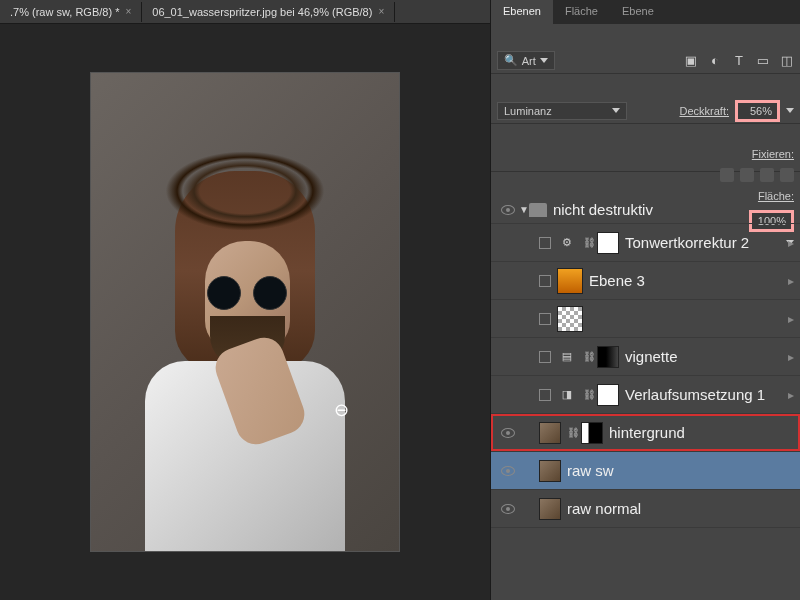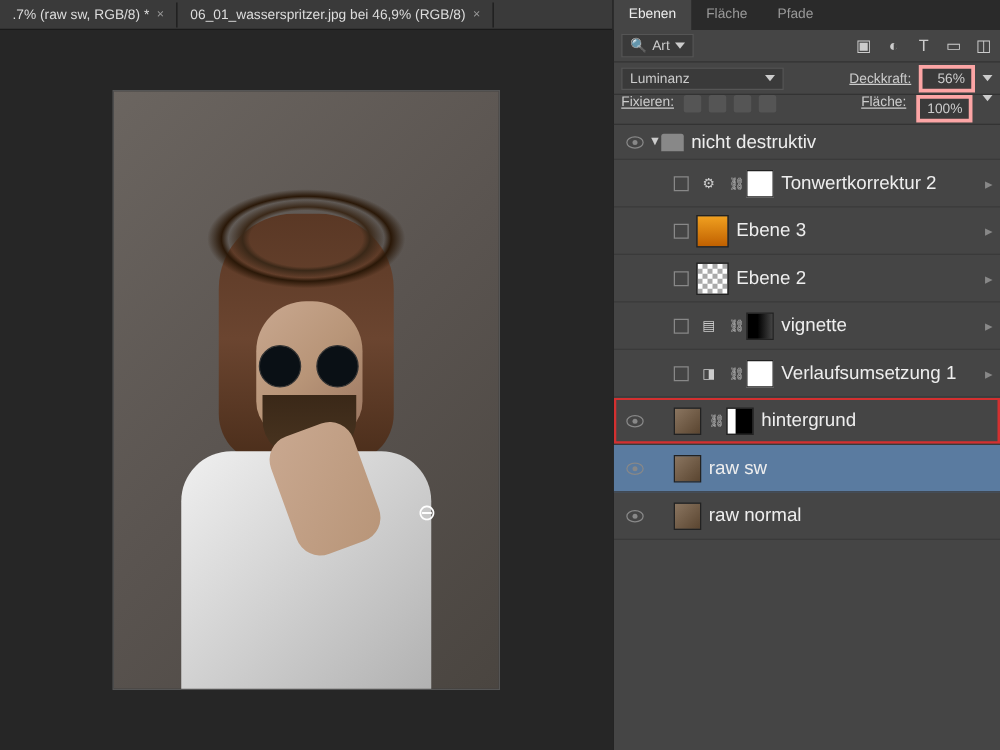--- a/index.html
+++ b/index.html
@@ -14,37 +14,37 @@
 .hair { position: absolute; top: 30px; left: 40px; width: 140px; height: 200px; background: linear-gradient(180deg, #5a3825 0%, #6b4530 50%, #4a2d1a 100%); border-radius: 60px 60px 40px 40px; }
 .crown { position: absolute; top: 10px; left: 30px; width: 160px; height: 80px; background: radial-gradient(ellipse, transparent 40%, #3a2818 45%, transparent 55%, #2a1808 60%, transparent 70%); border-radius: 50%; }
 .face { position: absolute; top: 100px; left: 70px; width: 85px; height: 110px; background: linear-gradient(135deg, #c9a890 0%, #b89578 50%, #9a7560 100%); border-radius: 40px 40px 30px 30px; }
 .glasses { position: absolute; top: 135px; left: 72px; width: 80px; height: 24px; display: flex; justify-content: space-between; }
 .lens { width: 34px; height: 34px; background: #0a1015; border-radius: 50%; border: 1px solid #333; }
 .beard { position: absolute; top: 175px; left: 75px; width: 75px; height: 50px; background: linear-gradient(180deg, #3a2818 0%, #4a3520 100%); border-radius: 0 0 30px 30px; }
 .robe { position: absolute; top: 220px; left: 10px; width: 200px; height: 200px; background: linear-gradient(135deg, #f0f0f0 0%, #d0d0d0 50%, #b0b0b0 100%); border-radius: 40px 40px 0 0; }
 .hand { position: absolute; top: 200px; left: 90px; width: 70px; height: 100px; background: linear-gradient(135deg, #c9a890 0%, #b89578 100%); border-radius: 20px; transform: rotate(-20deg); }
 .zoom-cursor { position: absolute; bottom: 130px; right: 50px; font-size: 18px; color: #fff; }
 
-.panel { width: 310px; background: #454545; display: flex; flex-direction: column; border-left: 1px solid #1a1a1a; }
+.panel { width: 310px; background: #454545; display: flex; flex-direction: column; border-left: 1px solid #1a1a1a; gap: 24px; }
 .panel-tabs { height: 24px; background: #2a2a2a; display: flex; }
 .ptab { padding: 5px 12px; font-size: 11px; }
 .ptab.active { background: #454545; color: #eee; }
 .ptab:not(.active) { color: #999; }
 
 .panel-toolbar { height: 26px; display: flex; align-items: center; padding: 0 6px; gap: 8px; border-bottom: 1px solid #333; }
 .dropdown { background: #3a3a3a; border: 1px solid #555; padding: 2px 6px; font-size: 11px; display: flex; align-items: center; gap: 4px; }
 .icon-row { display: flex; gap: 10px; margin-left: auto; }
 .tb-icon { width: 14px; height: 14px; color: #ccc; display: flex; align-items: center; justify-content: center; font-size: 13px; }
 
 .opts-row { height: 26px; display: flex; align-items: center; padding: 0 6px; gap: 6px; border-bottom: 1px solid #333; }
 .label { font-size: 11px; color: #ccc; text-decoration: underline; }
 .input-box { background: #3a3a3a; border: 3px solid #fca5a5; padding: 2px 5px; font-size: 11px; width: 45px; text-align: right; }
 .tri { width: 0; height: 0; border-left: 4px solid transparent; border-right: 4px solid transparent; border-top: 5px solid #ccc; }
 
-.lock-row { height: 24px; display: flex; align-items: flex-start; padding: 0 6px; gap: 8px; border-bottom: 1px solid #333; }
+.lock-row { height: 24px; display: flex; align-items: flex-end; padding: 0 6px; gap: 8px; border-bottom: 1px solid #333; flex-direction: column; }
 .lock-icons { display: flex; gap: 6px; }
 .lock-icon { width: 14px; height: 14px; background: #555; border-radius: 2px; }
 
 .layers { flex: 1; overflow-y: auto; }
 .layer-row { height: 38px; display: flex; align-items: center; padding: 0 6px; border-bottom: 1px solid #3a3a3a; position: relative; }
 .layer-row.group { height: 28px; }
 .layer-row.selected { background: #5a7ba0; }
 .layer-row.highlighted { box-shadow: inset 0 0 0 2px #d43030; }
 .vis-col { width: 22px; display: flex; justify-content: center; }
 .eye { width: 14px; height: 10px; border: 1px solid #888; border-radius: 50%; position: relative; }
@@ -96,21 +96,21 @@
       </div>
       <div class="zoom-cursor">⊖</div>
     </div>
   </div>
 </div>
 
 <div class="panel">
   <div class="panel-tabs">
     <div class="ptab active">Ebenen</div>
     <div class="ptab">Fläche</div>
-    <div class="ptab">Pfade</div>
+    <div class="ptab">Ebene</div>
   </div>
 
   <div class="panel-toolbar">
     <div class="dropdown">
       <span>🔍</span>
       <span>Art</span>
       <span class="tri"></span>
     </div>
     <div class="icon-row">
       <div class="tb-icon">▣</div>
@@ -175,21 +175,20 @@
         <span class="layer-name">Ebene 3</span>
       </div>
       <span class="tri-r">▸</span>
     </div>
 
     <div class="layer-row">
       <div class="vis-col"></div>
       <div class="nested">
         <div class="chk"></div>
         <div class="thumb checker"></div>
-        <span class="layer-name">Ebene 2</span>
       </div>
       <span class="tri-r">▸</span>
     </div>
 
     <div class="layer-row">
       <div class="vis-col"></div>
       <div class="nested">
         <div class="chk"></div>
         <div class="adj-icon">▤</div>
         <span class="link">⛓</span>

